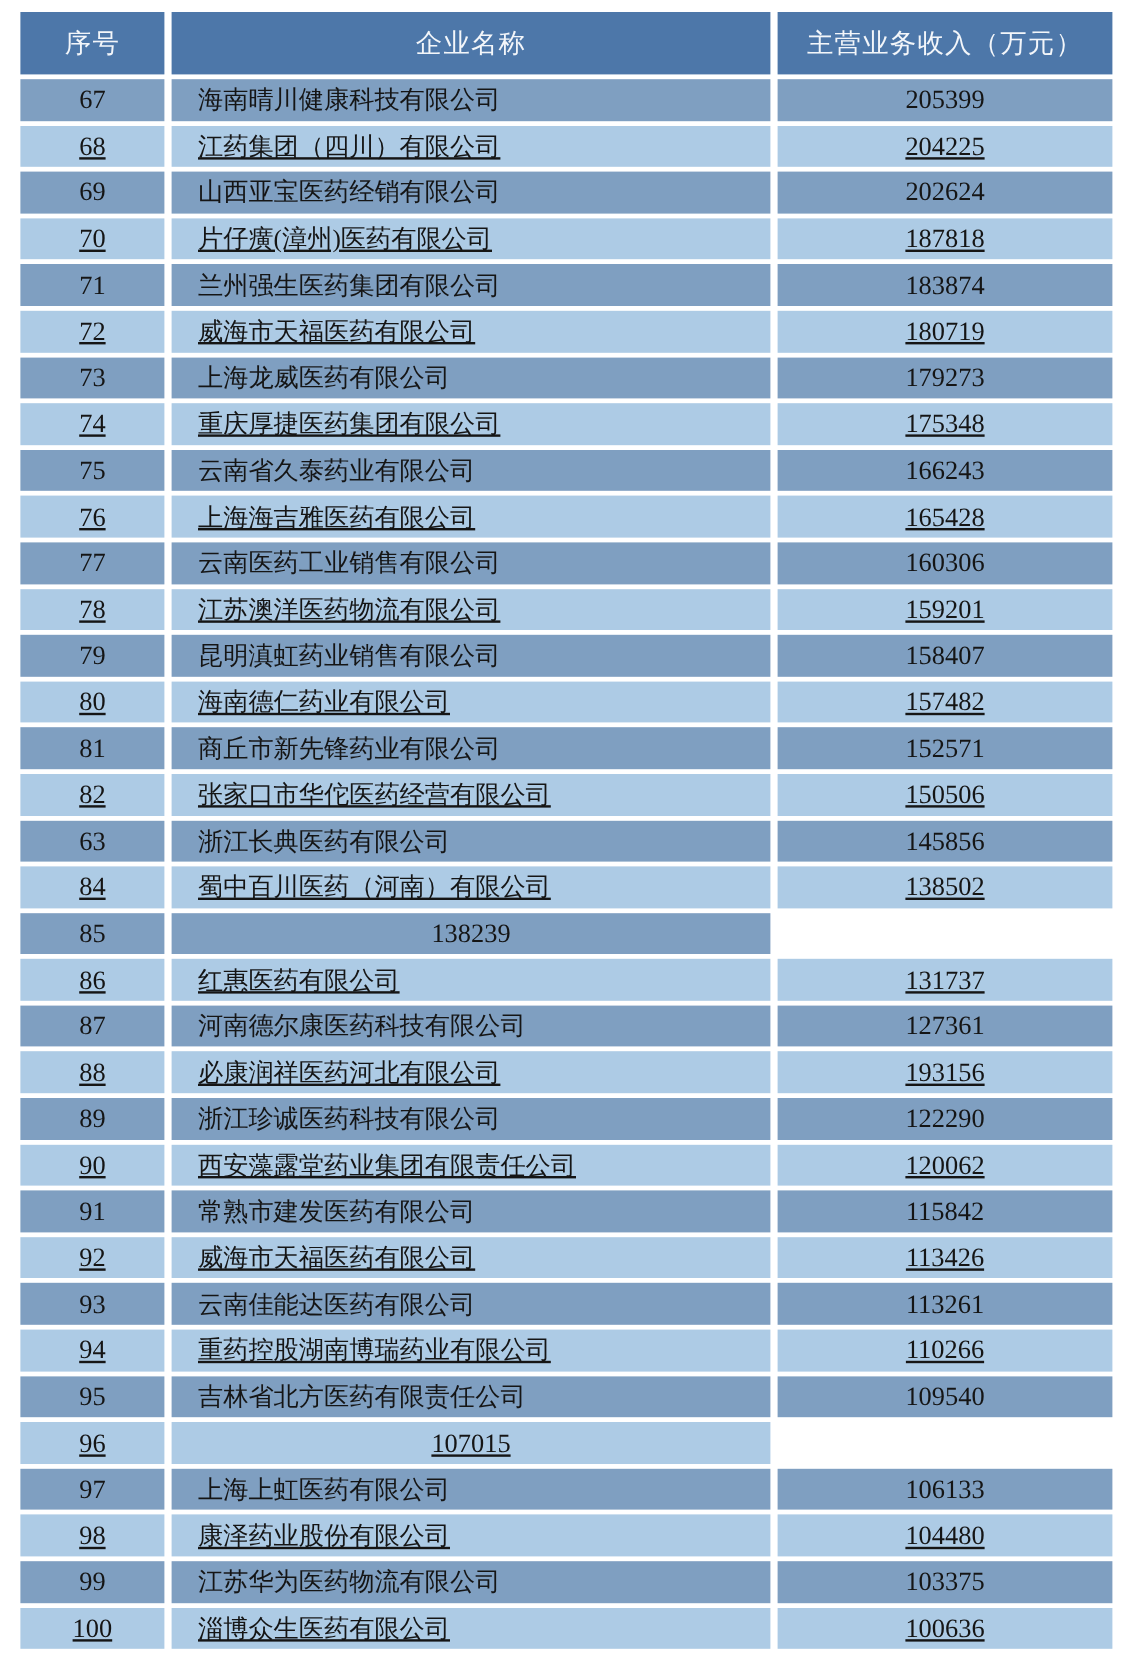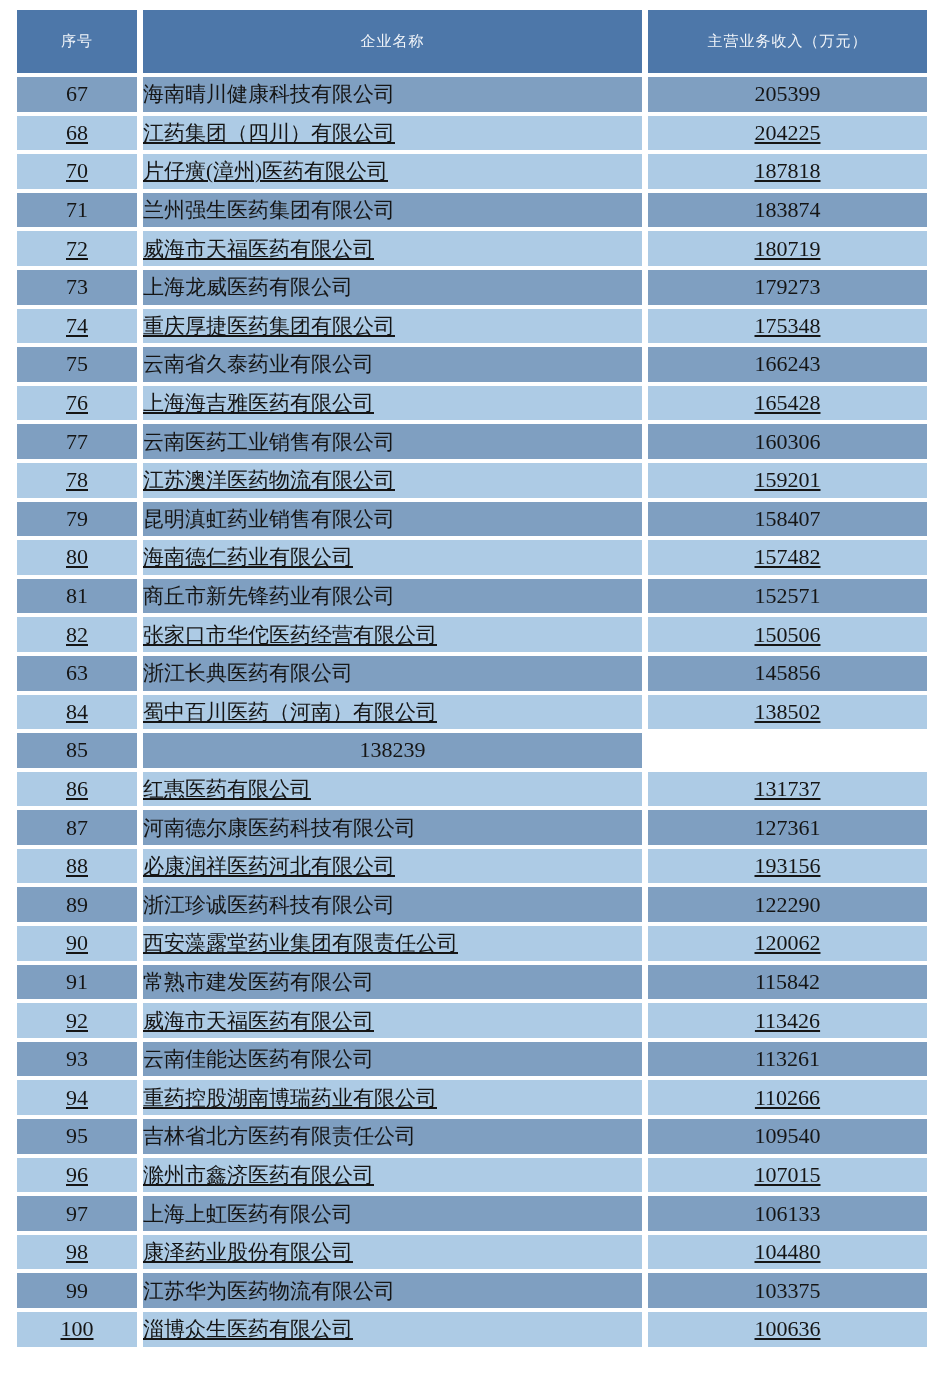--- a/index.html
+++ b/index.html
@@ -31,37 +31,38 @@
     margin-bottom:4px;
   }
   .cell{
     display:flex;
     align-items:center;
     justify-content:center;
     overflow:hidden;
     white-space:nowrap;
   }
   .header-row .cell{
-    height:63px;
+    height:52px;
     background:var(--header-bg);
     color:var(--header-text);
-    font-size:15px;
+    font-size:22px;
     letter-spacing:1px;
   }
   .data-row .cell{
     height:34.6px;
     color:var(--text);
     font-size:21px;
   }
   .data-row .cell.rank,
   .data-row .cell.revenue{
     font-size:22px;
   }
   .data-row .cell.company{
     justify-content:flex-start;
+    padding-left:22px;
   }
   .data-row.stripe-dark .cell{background:var(--row-dark);}
   .data-row.stripe-light .cell{background:var(--row-light);text-decoration:underline;}
 </style>
 </head>
 <body>
 
 <div class="ranking-table">
   <div class="row header-row">
     <div class="cell rank">序号</div>
@@ -74,20 +75,25 @@
     <div class="cell company">海南晴川健康科技有限公司</div>
     <div class="cell revenue">205399</div>
   </div>
 
   <div class="row data-row stripe-light">
     <div class="cell rank">68</div>
     <div class="cell company">江药集团（四川）有限公司</div>
     <div class="cell revenue">204225</div>
   </div>
 
+  <div class="row data-row stripe-dark">
+    <div class="cell rank">69</div>
+    <div class="cell company">山西亚宝医药经销有限公司</div>
+    <div class="cell revenue">202624</div>
+  </div>
 
   <div class="row data-row stripe-light">
     <div class="cell rank">70</div>
     <div class="cell company">片仔癀(漳州)医药有限公司</div>
     <div class="cell revenue">187818</div>
   </div>
 
   <div class="row data-row stripe-dark">
     <div class="cell rank">71</div>
     <div class="cell company">兰州强生医药集团有限公司</div>
@@ -232,21 +238,20 @@
   </div>
 
   <div class="row data-row stripe-dark">
     <div class="cell rank">95</div>
     <div class="cell company">吉林省北方医药有限责任公司</div>
     <div class="cell revenue">109540</div>
   </div>
 
   <div class="row data-row stripe-light">
     <div class="cell rank">96</div>
-    <div class="cell company">滁州市鑫济医药有限公司</div>
     <div class="cell revenue">107015</div>
   </div>
 
   <div class="row data-row stripe-dark">
     <div class="cell rank">97</div>
     <div class="cell company">上海上虹医药有限公司</div>
     <div class="cell revenue">106133</div>
   </div>
 
   <div class="row data-row stripe-light">

